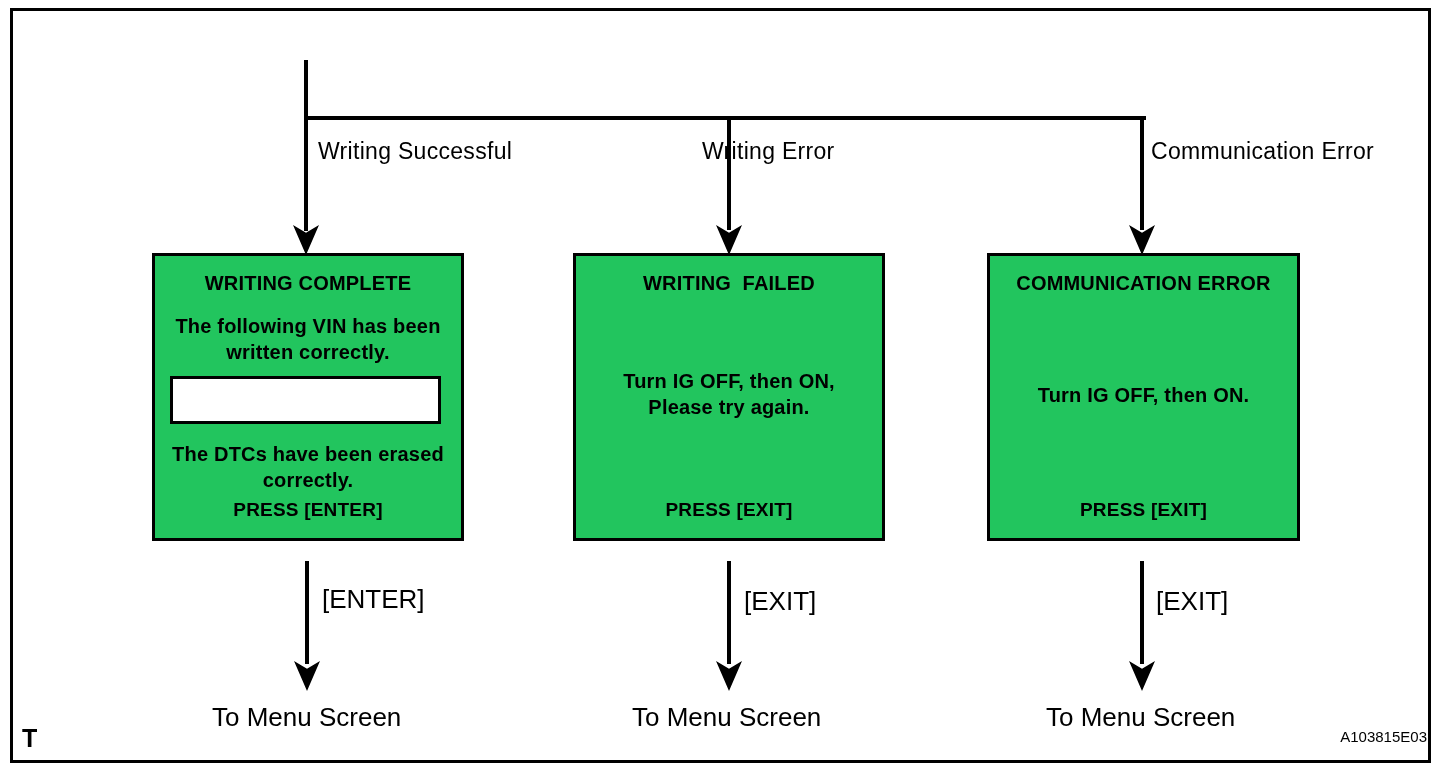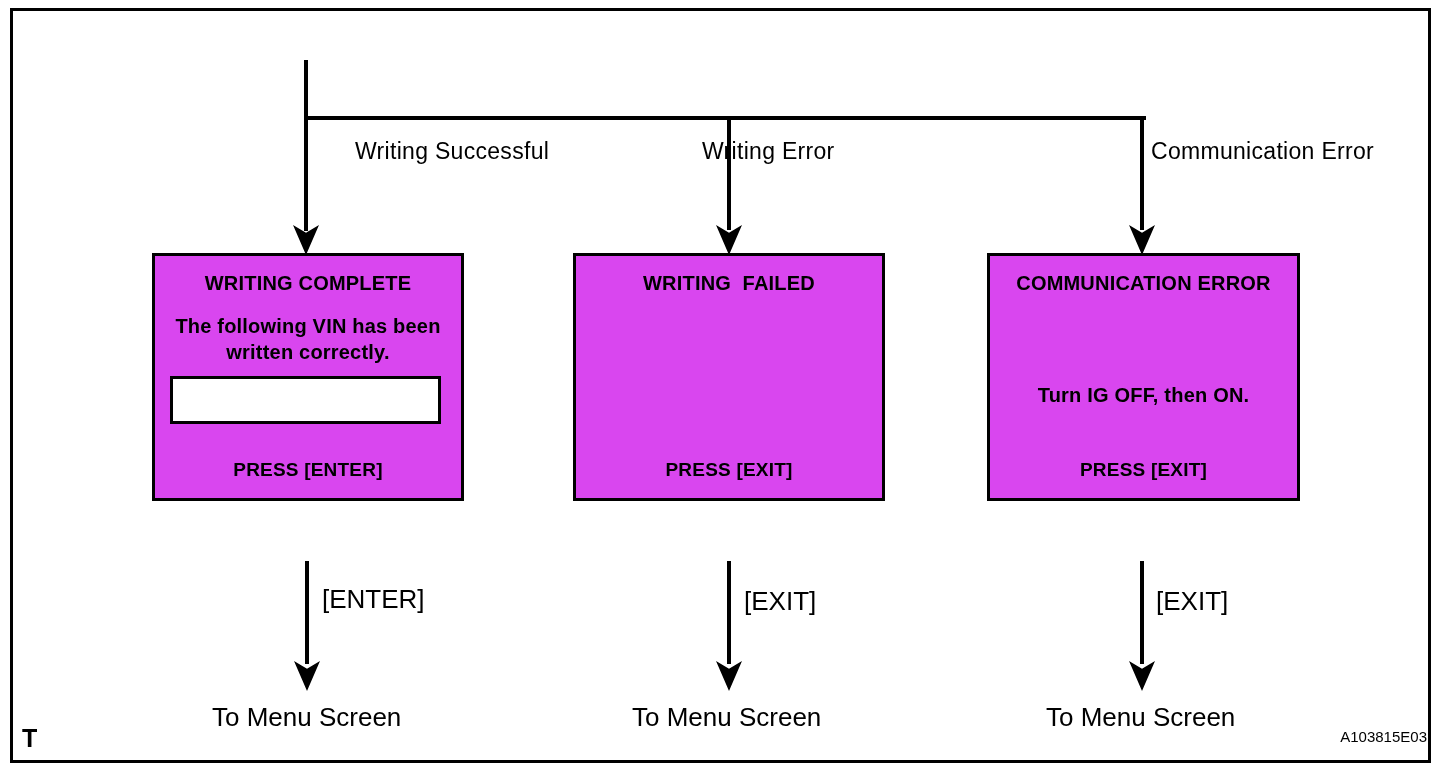--- a/index.html
+++ b/index.html
@@ -25,23 +25,23 @@
   }
   .arrowhead {
     position: absolute;
     width: 26px; height: 30px;
     background: #000;
     clip-path: polygon(50% 100%, 0% 0%, 50% 26%, 100% 0%);
   }
   .screen-box {
     position: absolute;
     top: 253px;
-    width: 312px; height: 248px;
+    width: 312px; height: 288px;
     border: 3px solid #000;
-    background: #d946ef;
+    background: #22c55e;
   }
   .screen-title {
     position: absolute;
     left: 0; right: 0; top: 16px;
     text-align: center;
     font-weight: bold;
     font-size: 20px;
     white-space: pre-wrap;
     letter-spacing: 0.2px;
   }
@@ -117,34 +117,38 @@
 
   <div class="line" style="left:304px; top:116px; width:842px; height:4px;"></div>
 
   <div class="line" style="left:727px; top:116px; width:4px; height:114px;"></div>
   <div class="line" style="left:1140px; top:116px; width:4px; height:114px;"></div>
 
   <div class="arrowhead" style="left:293px; top:225px;"></div>
   <div class="arrowhead" style="left:716px; top:225px;"></div>
   <div class="arrowhead" style="left:1129px; top:225px;"></div>
 
-  <div class="cond-label" style="left:318px;margin-left:37px;">Writing Successful</div>
+  <div class="cond-label" style="left:318px;">Writing Successful</div>
   <div class="cond-label" style="left:702px;">Writing Error</div>
   <div class="cond-label" style="left:1151px;">Communication Error</div>
 
   <div class="screen-box" style="left:152px;">
     <div class="screen-title">WRITING COMPLETE</div>
     <div class="screen-msg" style="top:57px;">The following VIN has been
 written correctly.</div>
     <div class="vin-rect"></div>
+    <div class="screen-msg" style="top:185px;">The DTCs have been erased
+correctly.</div>
     <div class="press-line">PRESS [ENTER]</div>
   </div>
 
   <div class="screen-box" style="left:573px;">
     <div class="screen-title">WRITING  FAILED</div>
+    <div class="screen-msg" style="top:112px;">Turn IG OFF, then ON,
+Please try again.</div>
     <div class="press-line">PRESS [EXIT]</div>
   </div>
 
   <div class="screen-box" style="left:987px; width:313px;">
     <div class="screen-title">COMMUNICATION ERROR</div>
     <div class="screen-msg" style="top:126px;">Turn IG OFF, then ON.</div>
     <div class="press-line">PRESS [EXIT]</div>
   </div>
 
   <div class="line" style="left:305px; top:561px; width:4px; height:103px;"></div>

